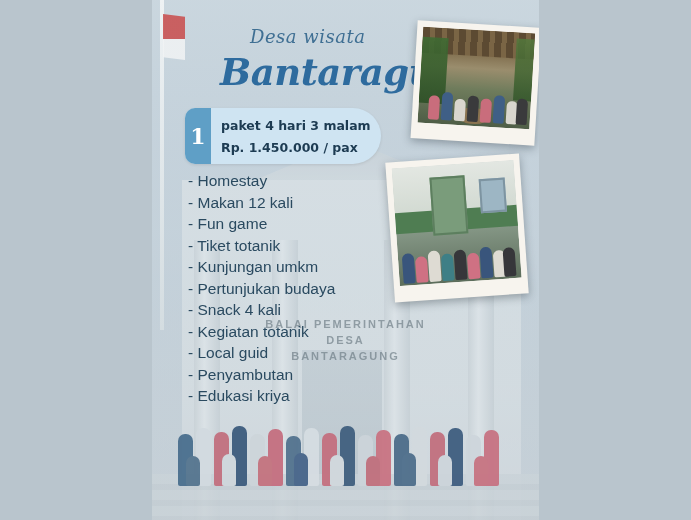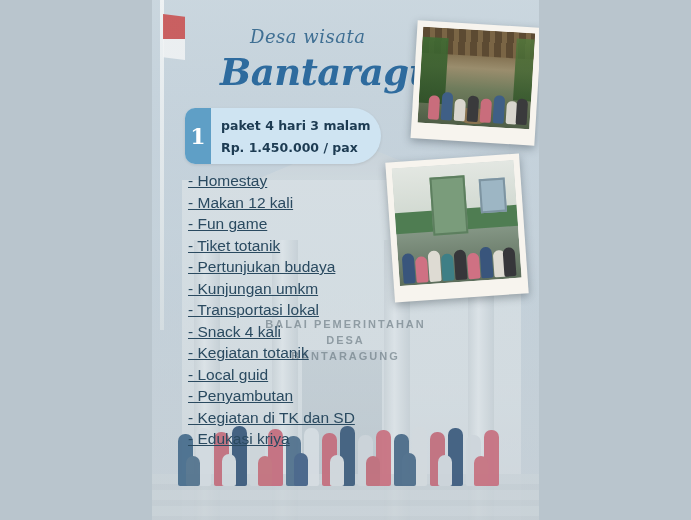--- a/index.html
+++ b/index.html
@@ -204,21 +204,20 @@
     left: 36px;
     top: 170px;
     width: 300px;
   }
   .feature {
     font-size: 15.5px;
     color: #2a4a60;
     line-height: 21px;
     margin-bottom: 0.5px;
     white-space: nowrap;
-    text-decoration: underline;
   }
 
   
   .polaroid {
     position: absolute;
     background: #f7f4ee;
     padding: 6px 6px 16px 6px;
     box-shadow: 0 3px 8px rgba(30,40,50,0.35);
   }
   .polaroid .ph {
@@ -399,28 +398,26 @@
       <div class="numtab">1</div>
       <div class="line1">paket 4 hari 3 malam</div>
       <div class="line2">Rp. 1.450.000 / pax</div>
     </div>
 
     <div class="features">
       <div class="feature">- Homestay</div>
       <div class="feature">- Makan 12 kali</div>
       <div class="feature">- Fun game</div>
       <div class="feature">- Tiket totanik</div>
+      <div class="feature">- Kunjungan umkm</div>
       <div class="feature">- Pertunjukan budaya</div>
-      <div class="feature">- Kunjungan umkm</div>
-      <div class="feature">- Transportasi lokal</div>
       <div class="feature">- Snack 4 kali</div>
       <div class="feature">- Kegiatan totanik</div>
       <div class="feature">- Local guid</div>
       <div class="feature">- Penyambutan</div>
-      <div class="feature">- Kegiatan di TK dan SD</div>
       <div class="feature">- Edukasi kriya</div>
     </div>
 
     <div class="polaroid p-top">
       <div class="ph">
         <div class="scene1">
           <div class="roofline"></div>
           <div class="greenleft"></div>
           <div class="greenright"></div>
           <div class="drum"></div>

